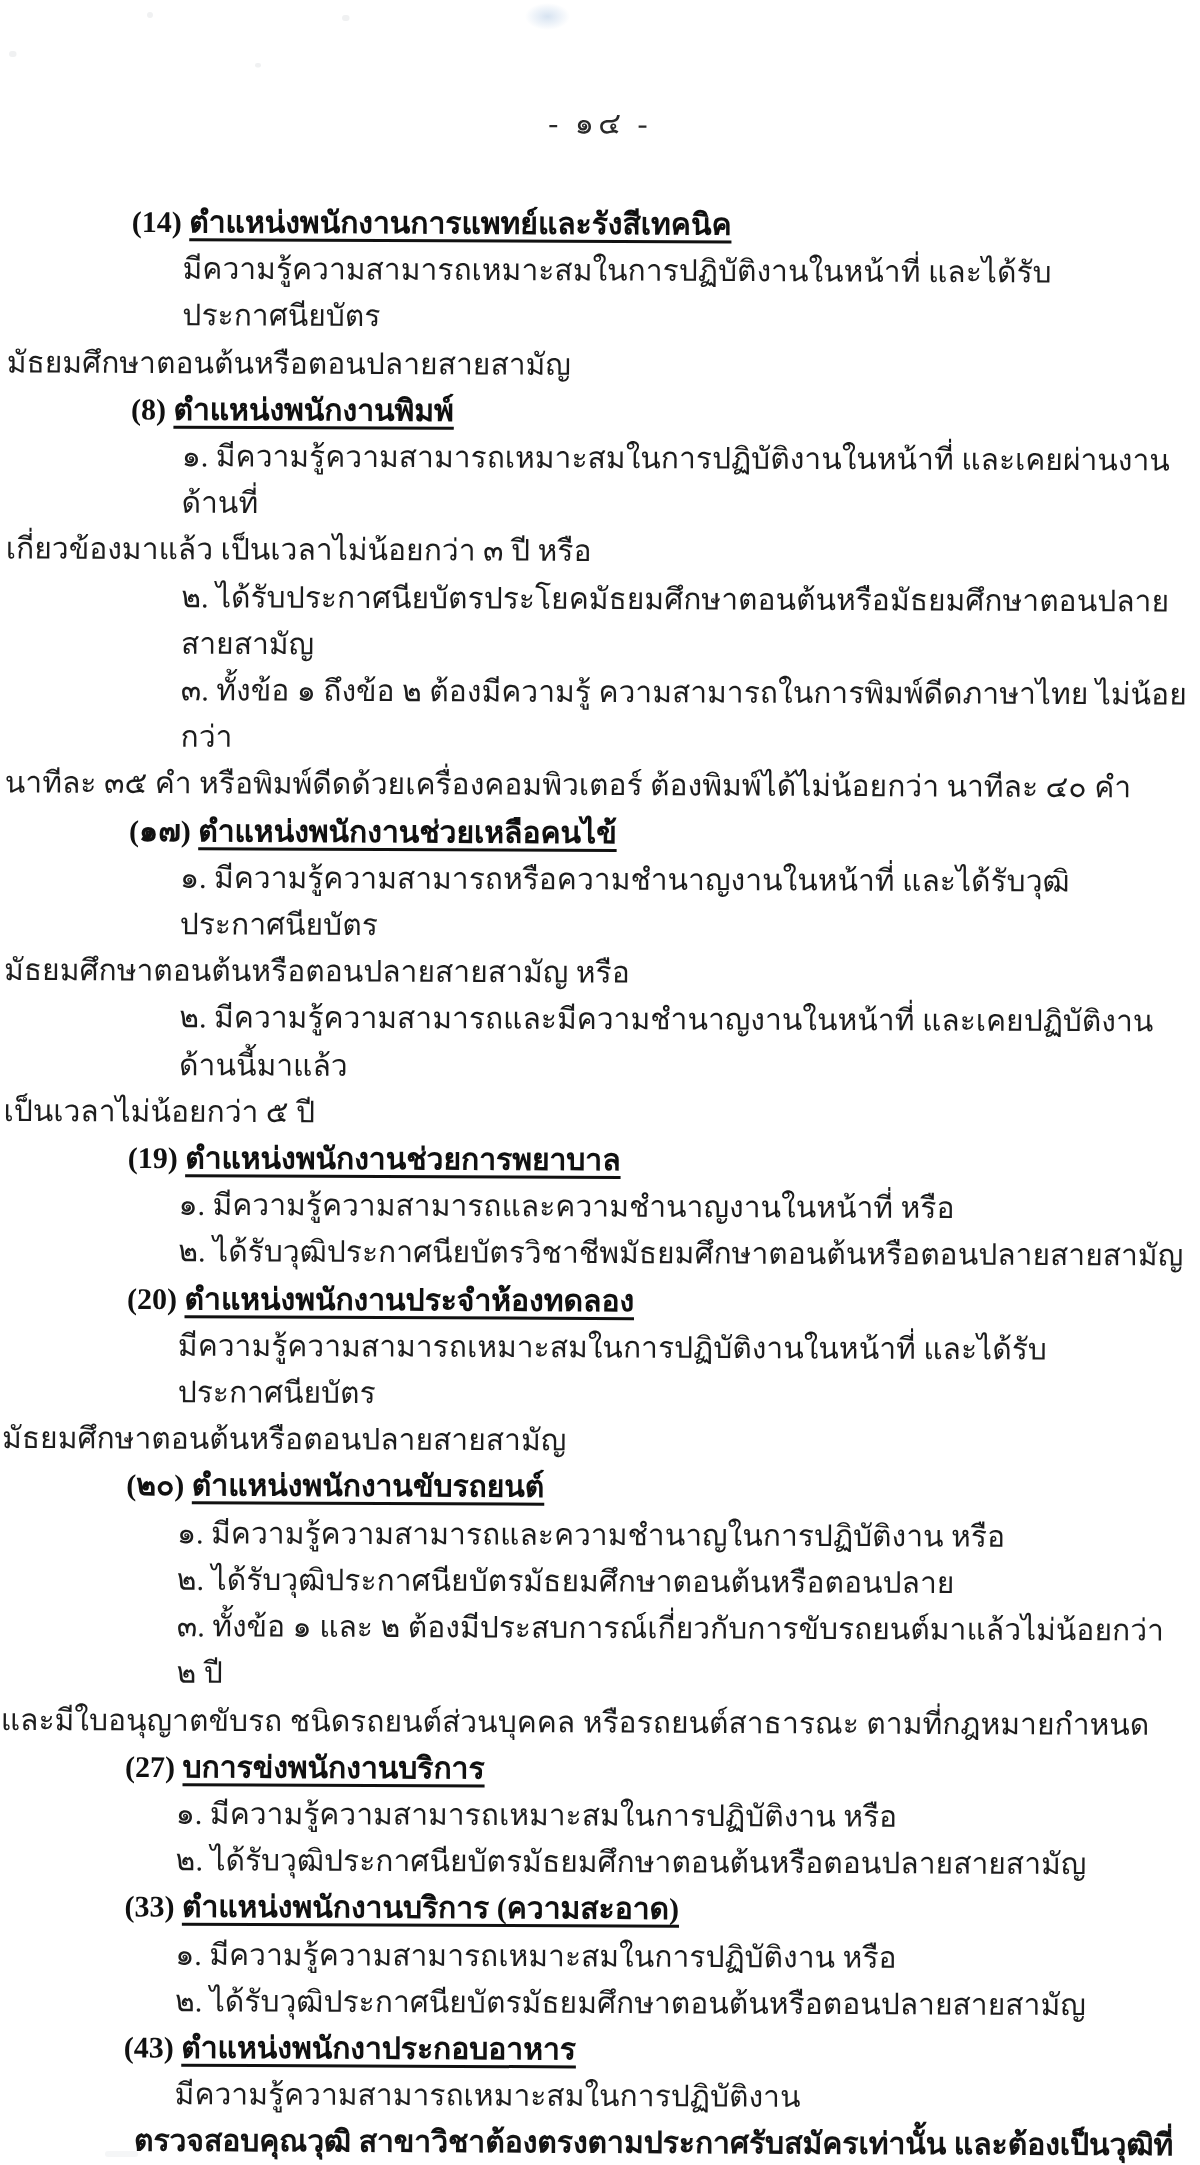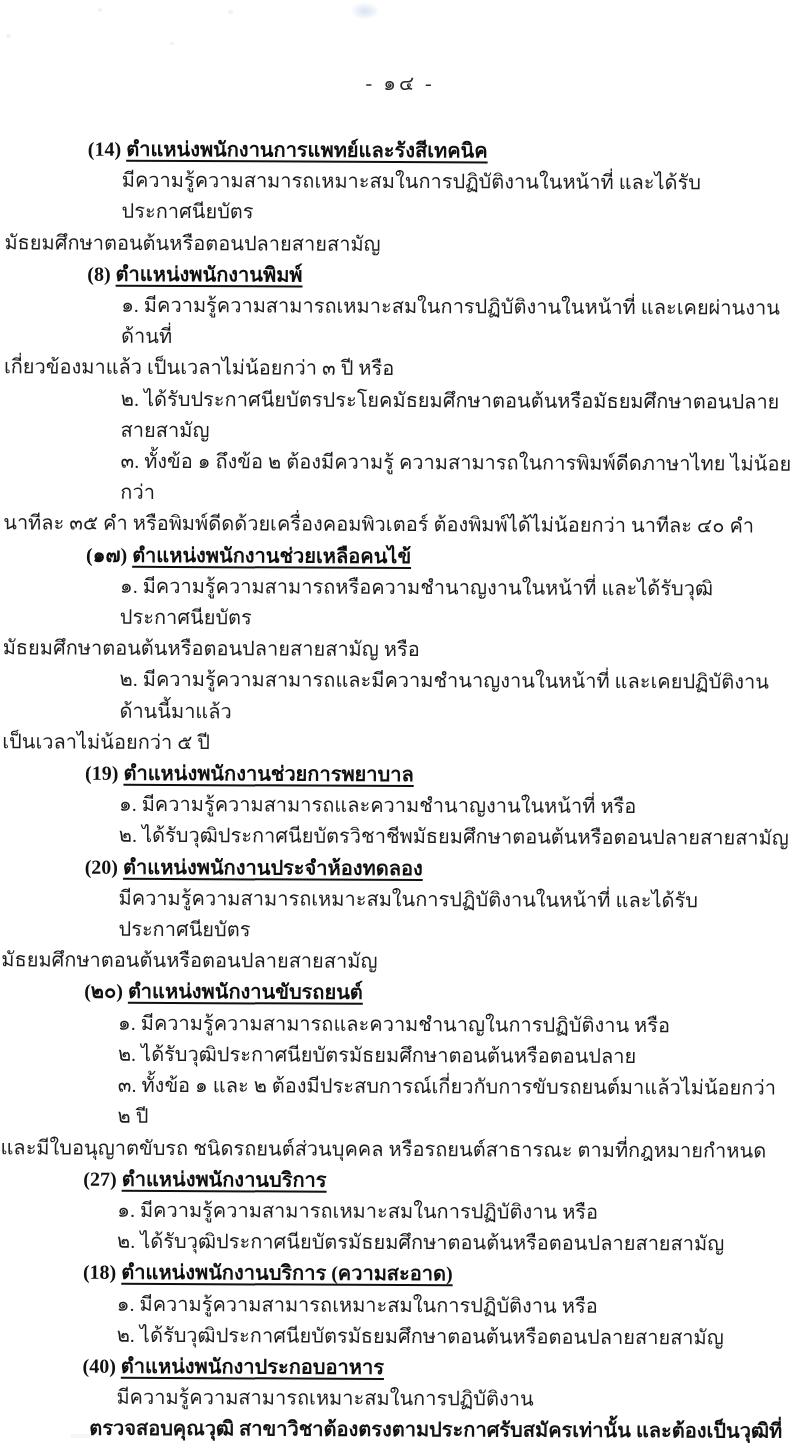--- a/index.html
+++ b/index.html
@@ -133,42 +133,42 @@
               <div class="line indent">๑. มีความรู้ความสามารถและความชำนาญในการปฏิบัติงาน หรือ</div>
               <div class="line indent">๒. ได้รับวุฒิประกาศนียบัตรมัธยมศึกษาตอนต้นหรือตอนปลาย</div>
               <div class="line indent">๓. ทั้งข้อ ๑ และ ๒ ต้องมีประสบการณ์เกี่ยวกับการขับรถยนต์มาแล้วไม่น้อยกว่า ๒ ปี</div>
               <div class="line flush">และมีใบอนุญาตขับรถ ชนิดรถยนต์ส่วนบุคคล หรือรถยนต์สาธารณะ ตามที่กฎหมายกำหนด</div>
             </div>
   </div>
 
   <div class="section">
     <div class="line heading">
       <span class="sec-num">(27)</span>
-      <span class="sec-title">ตำแหน่งพนักงานบริการ</span>
+      <span class="sec-title">บการข่งพนักงานบริการ</span>
     </div>
     <div>
               <div class="line indent">๑. มีความรู้ความสามารถเหมาะสมในการปฏิบัติงาน หรือ</div>
               <div class="line indent">๒. ได้รับวุฒิประกาศนียบัตรมัธยมศึกษาตอนต้นหรือตอนปลายสายสามัญ</div>
             </div>
   </div>
 
   <div class="section">
     <div class="line heading">
-      <span class="sec-num">(18)</span>
+      <span class="sec-num">(33)</span>
       <span class="sec-title">ตำแหน่งพนักงานบริการ (ความสะอาด)</span>
     </div>
     <div>
               <div class="line indent">๑. มีความรู้ความสามารถเหมาะสมในการปฏิบัติงาน หรือ</div>
               <div class="line indent">๒. ได้รับวุฒิประกาศนียบัตรมัธยมศึกษาตอนต้นหรือตอนปลายสายสามัญ</div>
             </div>
   </div>
 
   <div class="section">
     <div class="line heading">
-      <span class="sec-num">(40)</span>
+      <span class="sec-num">(43)</span>
       <span class="sec-title">ตำแหน่งพนักงาประกอบอาหาร</span>
     </div>
     <div>
               <div class="line indent">มีความรู้ความสามารถเหมาะสมในการปฏิบัติงาน</div>
             </div>
   </div>
 </div>
 
       <div class="line close1">ตรวจสอบคุณวุฒิ สาขาวิชาต้องตรงตามประกาศรับสมัครเท่านั้น และต้องเป็นวุฒิที่</div>
 

